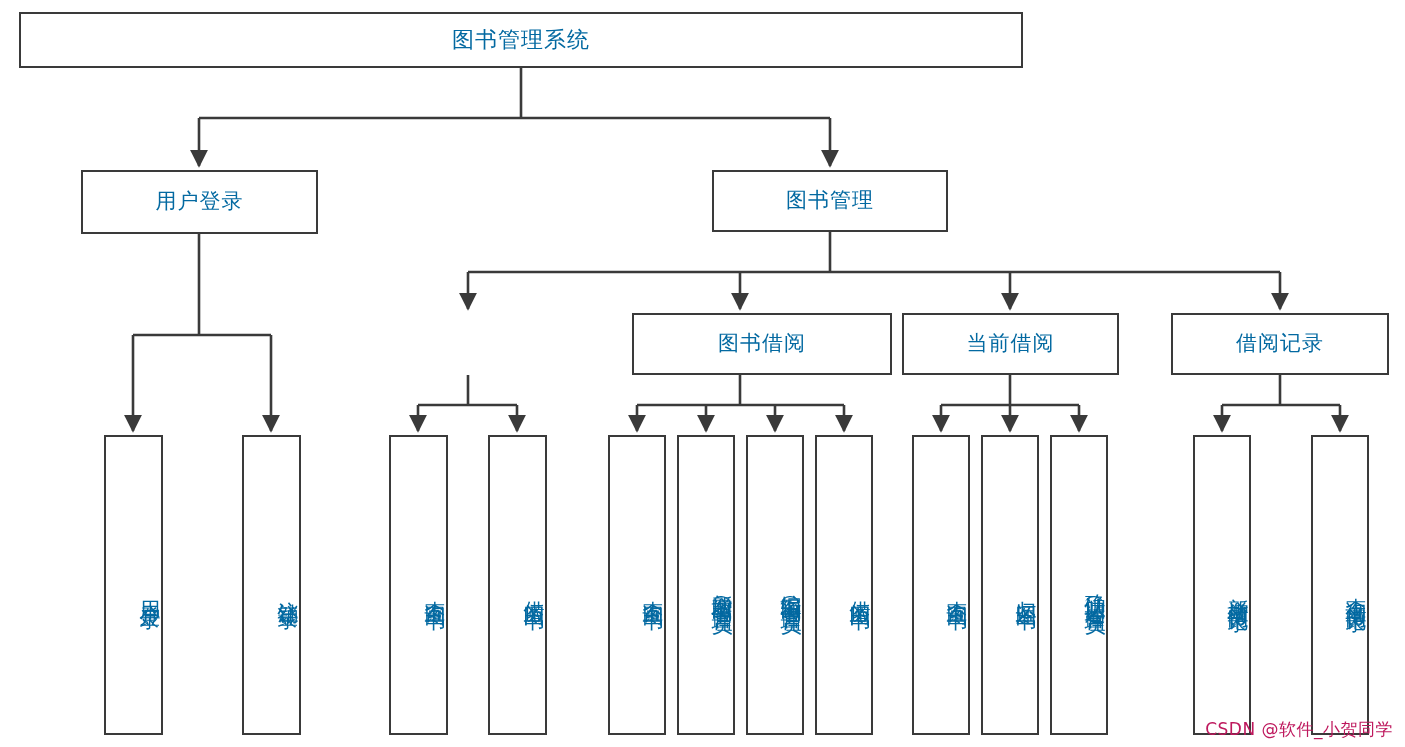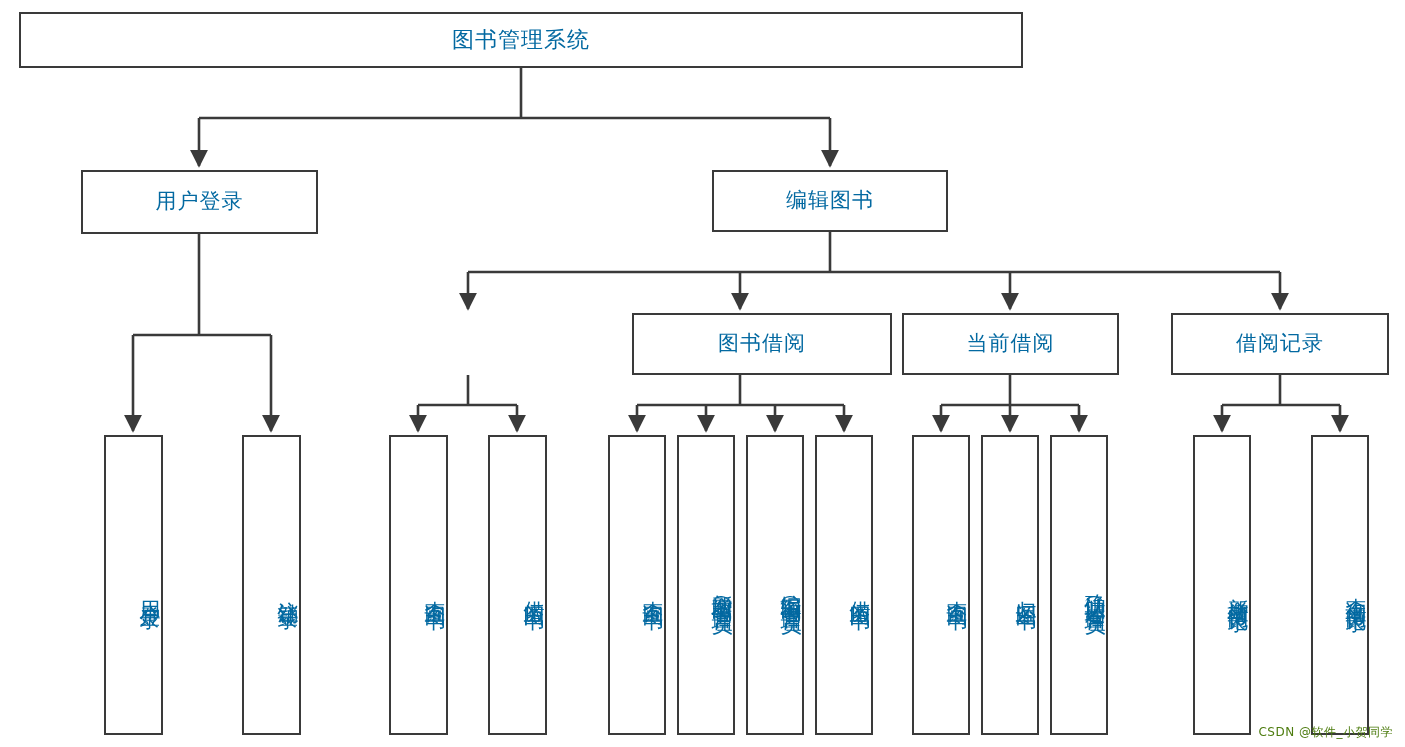--- a/index.html
+++ b/index.html
@@ -60,22 +60,22 @@
     white-space: pre;
   }
   .node.vert .label {
     writing-mode: vertical-rl;
     text-orientation: upright;
   }
   #watermark {
     position: absolute;
     right: 12px;
     bottom: 6px;
-    font-size: 12px;
-    color: #4d7c0f;
+    font-size: 17px;
+    color: #be185d;
     z-index: 5;
     white-space: nowrap;
     letter-spacing: 0.5px;
   }
 </style>
 </head>
 <body>
 
 <div id="diagram-root">
 
@@ -132,21 +132,21 @@
   </svg>
 
   <div class="node horiz root-node" style="left:19px; top:12px; width:1004px; height:56px;">
     <span class="label">图书管理系统</span>
   </div>
 
   <div class="node horiz" style="left:81px; top:170px; width:237px; height:64px;">
     <span class="label">用户登录</span>
   </div>
   <div class="node horiz" style="left:712px; top:170px; width:236px; height:62px;">
-    <span class="label">编辑图书</span>
+    <span class="label">图书管理</span>
   </div>
 
   <div class="node horiz" style="left:632px; top:313px; width:260px; height:62px;">
     <span class="label">图书借阅</span>
   </div>
   <div class="node horiz" style="left:902px; top:313px; width:217px; height:62px;">
     <span class="label">当前借阅</span>
   </div>
   <div class="node horiz" style="left:1171px; top:313px; width:218px; height:62px;">
     <span class="label">借阅记录</span>

